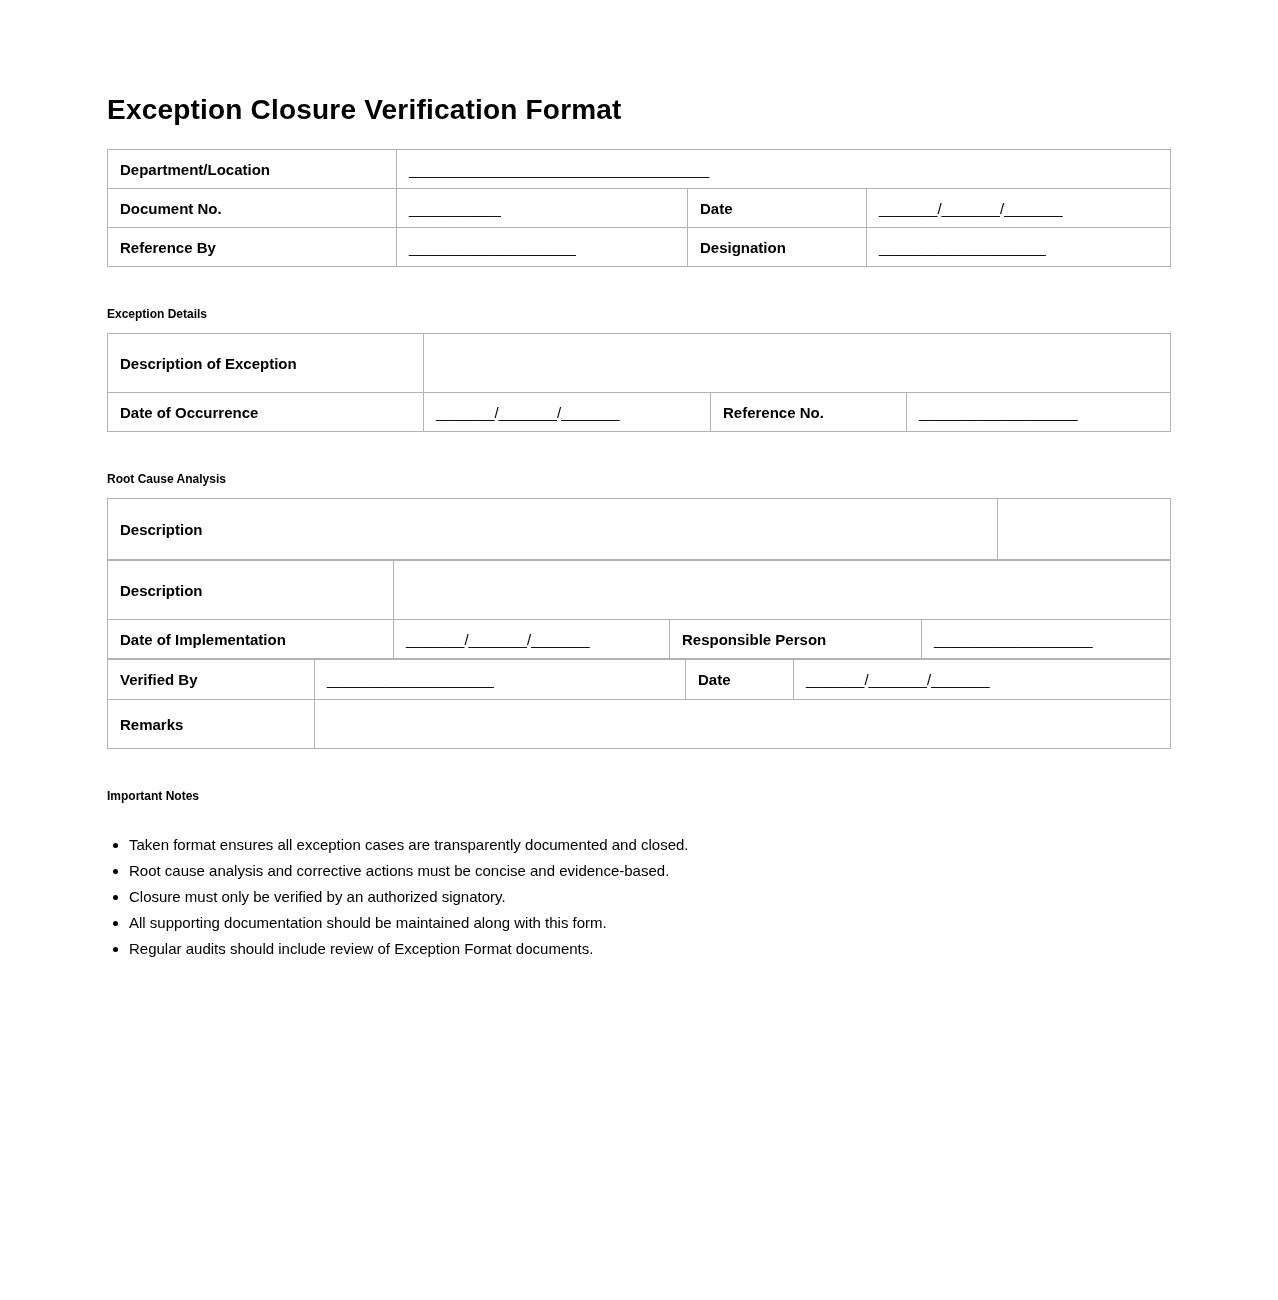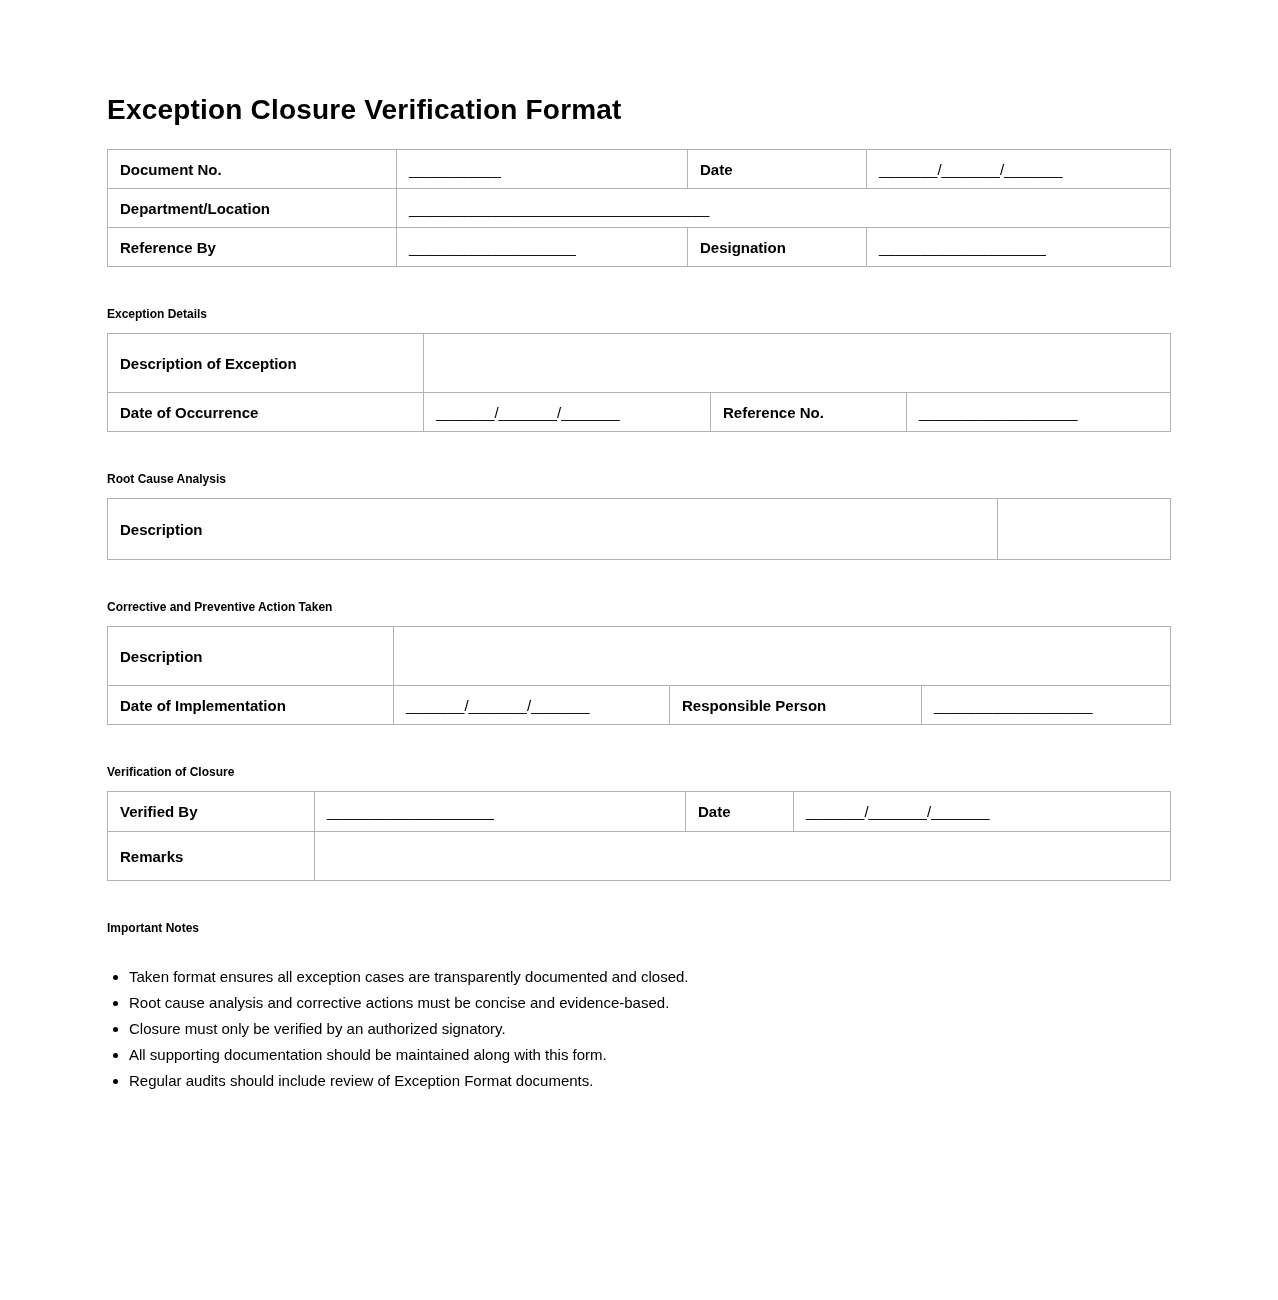--- a/index.html
+++ b/index.html
@@ -67,28 +67,28 @@
 
   <table class="form-table">
     <colgroup>
       <col style="width:289px">
         <col style="width:291px">
         <col style="width:179px">
         <col style="width:304px">
     </colgroup>
     <tbody>
       <tr>
+        <td class="lbl">Department/Location</td>
+        <td class="val" colspan="3">____________________________________</td>
+      </tr>
+      <tr>
         <td class="lbl">Document No.</td>
         <td class="val">___________</td>
         <td class="lbl">Date</td>
         <td class="val">_______/_______/_______</td>
-      </tr>
-      <tr>
-        <td class="lbl">Department/Location</td>
-        <td class="val" colspan="3">____________________________________</td>
       </tr>
       <tr>
         <td class="lbl">Reference By</td>
         <td class="val">____________________</td>
         <td class="lbl">Designation</td>
         <td class="val">____________________</td>
       </tr>
     </tbody>
   </table>
 
@@ -121,21 +121,20 @@
         <col style="width:173px">
     </colgroup>
     <tbody>
       <tr class="h61">
         <td class="lbl">Description</td>
         <td class="val"></td>
       </tr>
     </tbody>
   </table>
 
-  <h2 class="section-heading">Corrective and Preventive Action Taken</h2>
   <table class="form-table">
     <colgroup>
       <col style="width:286px">
         <col style="width:276px">
         <col style="width:252px">
         <col style="width:249px">
     </colgroup>
     <tbody>
       <tr class="h59">
         <td class="lbl">Description</td>
@@ -143,21 +142,20 @@
       </tr>
       <tr>
         <td class="lbl">Date of Implementation</td>
         <td class="val">_______/_______/_______</td>
         <td class="lbl">Responsible Person</td>
         <td class="val">___________________</td>
       </tr>
     </tbody>
   </table>
 
-  <h2 class="section-heading">Verification of Closure</h2>
   <table class="form-table">
     <colgroup>
       <col style="width:207px">
         <col style="width:371px">
         <col style="width:108px">
         <col style="width:377px">
     </colgroup>
     <tbody>
       <tr class="h40">
         <td class="lbl">Verified By</td>

